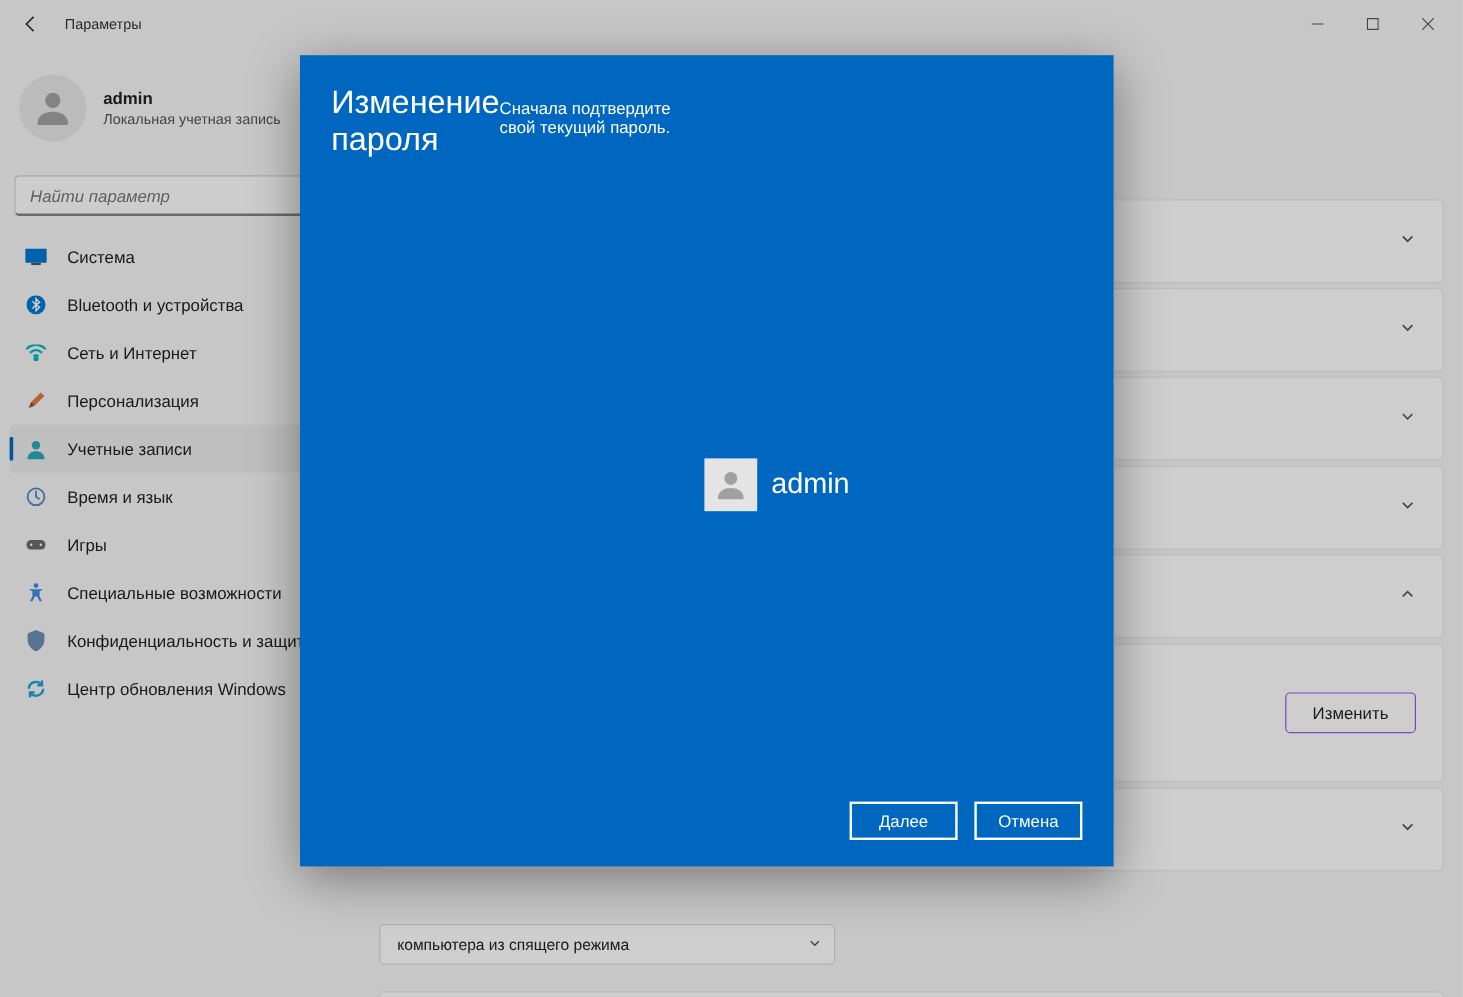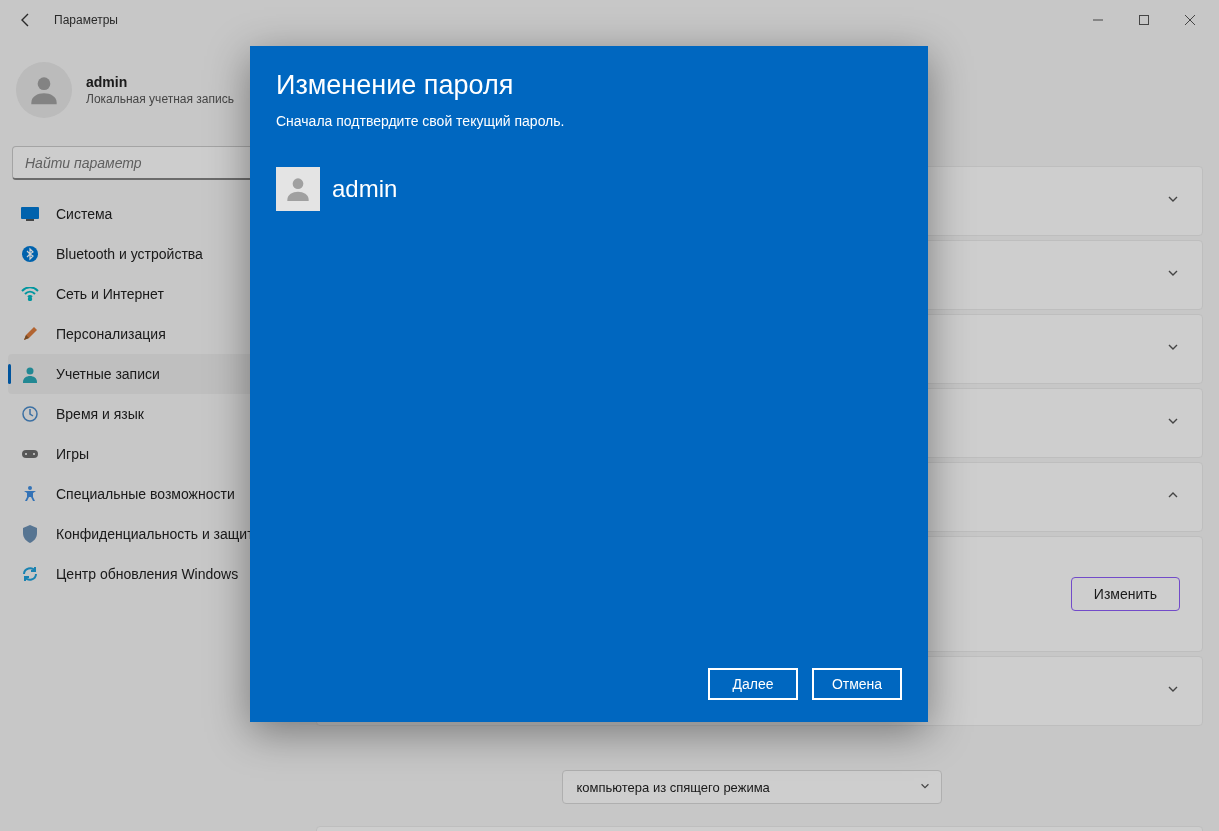--- a/index.html
+++ b/index.html
@@ -47,36 +47,36 @@
     .card {
       background: #fcfcfc; border: 1px solid #e8e8e8; border-radius: 4px;
       height: 70px; display: flex; align-items: center; justify-content: flex-end; padding: 0 22px;
     }
     .chev { color: #555; }
     .card.tall { height: 116px; justify-content: flex-end; }
     .card .change-btn {
       background: #fcfcfc; border: 1px solid #8b5cf6; border-radius: 4px; height: 34px;
       padding: 2px 22px; font-size: 14px; color: #222;
     }
-    .sel-row { margin-top: 44px; display: flex; justify-content: center; padding-right: 16px; }
+    .sel-row { margin-top: 44px; display: flex; justify-content: flex-start; padding-right: 16px; }
     .selectbox {
       width: 380px; height: 34px; border: 1px solid #d6d6d6; border-radius: 4px;
       display: flex; align-items: center; justify-content: space-between; padding: 0 10px 0 14px;
       font-size: 13px; color: #222; background: #fcfcfc;
     }
 
     .card-dyn {
       margin-top: 22px; background: #fcfcfc; border: 1px solid #e8e8e8; border-radius: 4px;
       padding: 16px 22px; display: flex; align-items: center; justify-content: space-between;
     }
 
     
     .dialog {
       position: absolute; z-index: 100; left: 250px; top: 46px; width: 678px; height: 676px;
-      background: #0067c0; color: #fff; padding: 24px 26px 22px 26px; display: flex; flex-direction: column;
+      background: #0067c0; color: #fff; padding: 24px 26px 22px 26px; display: flex; 
       box-shadow: 0 10px 40px rgba(0,0,0,0.4);
     }
     .dlg-title { font-size: 27px; font-weight: 400; }
     .dlg-sub { font-size: 14px; margin-top: 12px; font-weight: 400; }
     .dlg-user { display: flex; align-items: center; gap: 12px; margin-top: 38px; }
     .dlg-avatar { width: 44px; height: 44px; background: #e4e4e4; display: flex; align-items: center; justify-content: center; color: #a0a0a0; }
     .dlg-username { font-size: 24px; font-weight: 300; }
     .dlg-field { display: flex; align-items: center; gap: 26px; margin-top: 52px; }
     .dlg-field label { font-size: 14px; width: 120px; }
     .dlg-field input {

